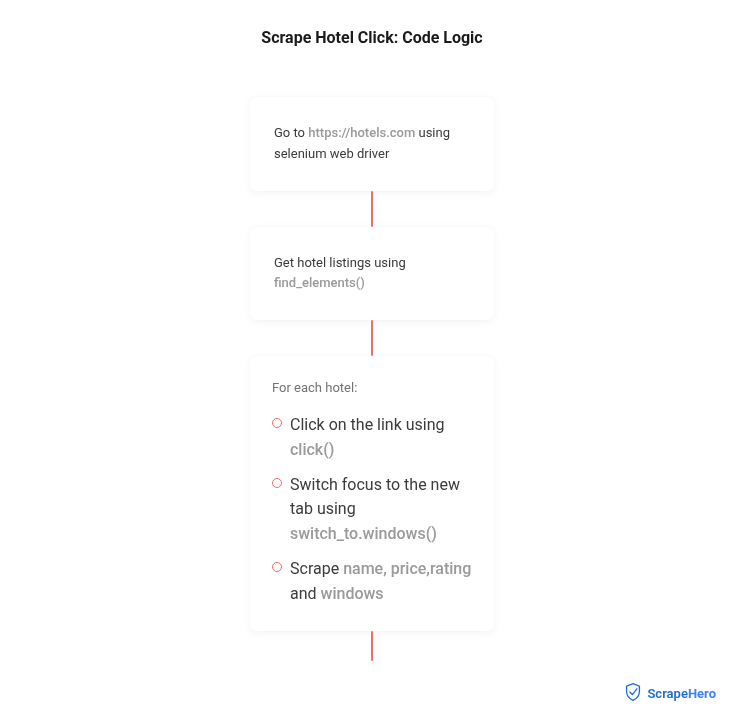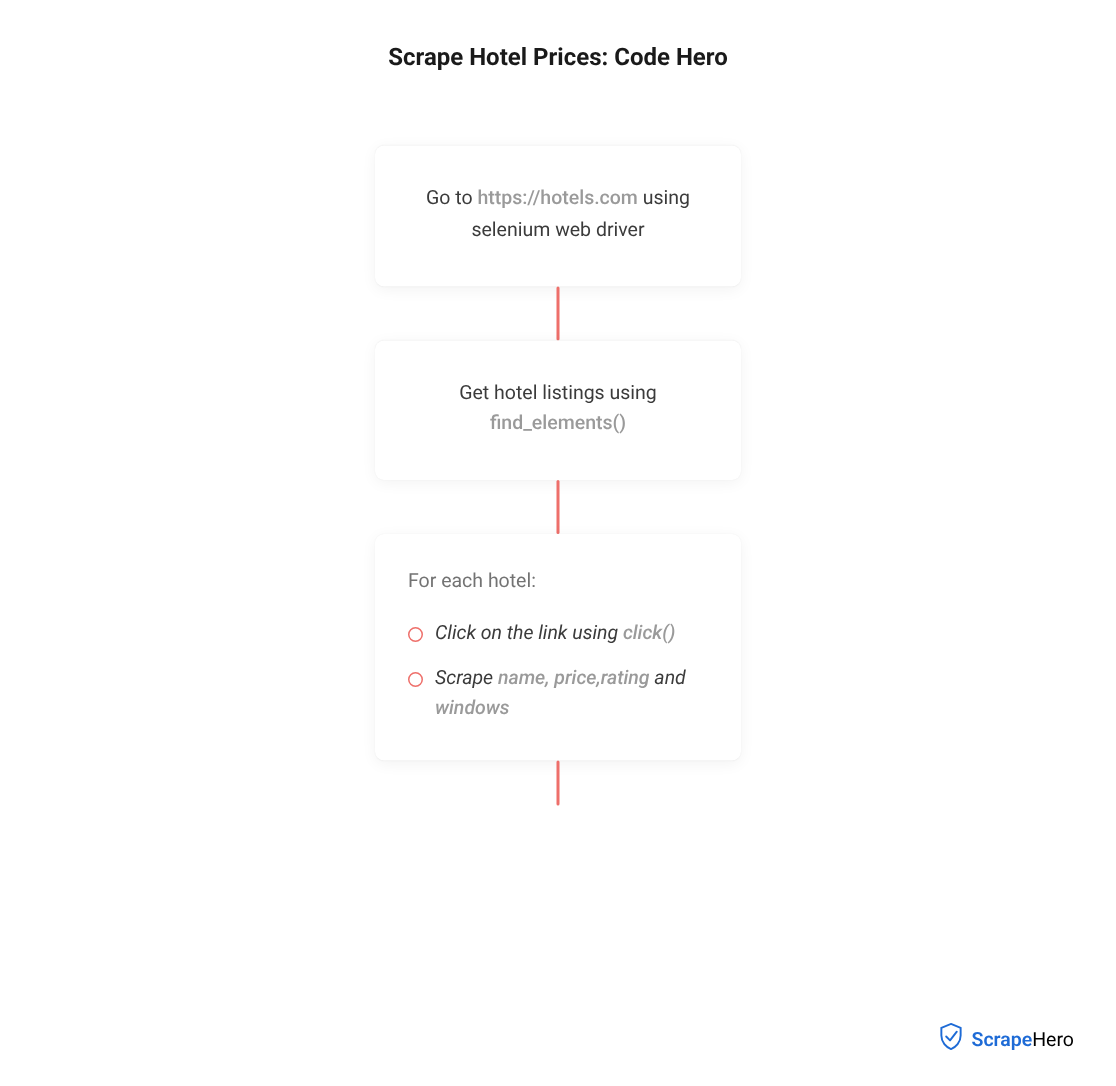--- a/index.html
+++ b/index.html
@@ -25,21 +25,21 @@
   }
   .card {
     background: #ffffff;
     width: 244px;
     border-radius: 6px;
     box-shadow: 0 2px 10px rgba(0,0,0,0.05), 0 0 1px rgba(0,0,0,0.06);
     padding: 22px 24px;
     font-size: 13px;
     line-height: 1.6;
     color: #3b3b3b;
-    text-align: center;
+    text-align: left;
   }
   .card.tall { padding: 26px 24px; }
   .card.wide-text { text-align: left; padding: 22px 22px 24px 22px; }
   .code { color: #9a9a9a; font-weight: 500; }
   .connector {
     width: 2px;
     height: 36px;
     background: #ee6f6a;
     border-radius: 1px;
   }
@@ -50,25 +50,24 @@
     margin-bottom: 14px;
   }
   ul.bullets {
     list-style: none;
     padding: 0;
     margin: 0;
   }
   ul.bullets li {
     position: relative;
     padding-left: 18px;
-    font-size: 13px;
+    font-size: 16px;
     line-height: 1.55;
     color: #3b3b3b;
     margin-bottom: 10px;
-    font-style: italic;
   }
   ul.bullets li:last-child { margin-bottom: 0; }
   ul.bullets li::before {
     content: "";
     position: absolute;
     left: 0;
     top: 5px;
     width: 8px;
     height: 8px;
     border: 1.5px solid #ee6f6a;
@@ -80,46 +79,49 @@
     right: 28px;
     bottom: 20px;
     display: flex;
     align-items: center;
     gap: 6px;
     color: #1e6bd6;
     font-weight: 600;
     font-size: 13px;
   }
   .brand svg { width: 16px; height: 18px; }
-  .brand .black { color: #000000; font-weight: 400; }
+  .brand .black { color: #3b82f6; font-weight: 700; }
 </style>
 </head>
 <body>
 
-<h1 class="title">Scrape Hotel Prices: Code Hero</h1>
+<h1 class="title">Scrape Hotel Click: Code Logic</h1>
 
 <div class="flow">
 
   <div class="card tall">
     <span>Go to </span><span class="code">https://hotels.com</span><span> using selenium web driver</span>
   </div>
 
   <div class="connector"></div>
 
   <div class="card tall">
     <span>Get hotel listings using </span><span class="code">find_elements()</span>
   </div>
 
   <div class="connector"></div>
 
   <div class="card wide-text">
     <div class="list-head">For each hotel:</div>
     <ul class="bullets">
       <li>
         <span>Click on the link using </span><span class="code">click()</span>
+      </li>
+      <li>
+        <span>Switch focus to the new tab using </span><span class="code">switch_to.windows()</span>
       </li>
       <li>
         <span>Scrape </span><span class="code">name, price,rating</span><span> and </span><span class="code">windows</span>
       </li>
     </ul>
   </div>
 
   <div class="connector short"></div>
 
 

